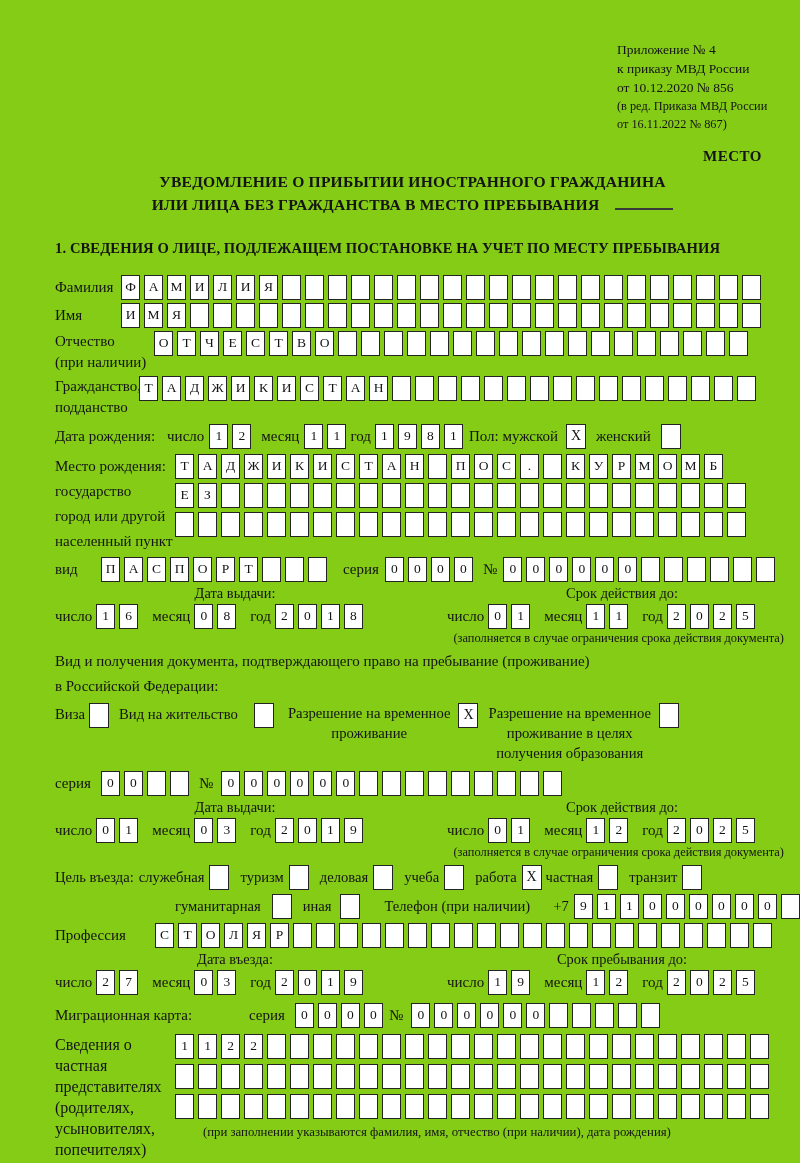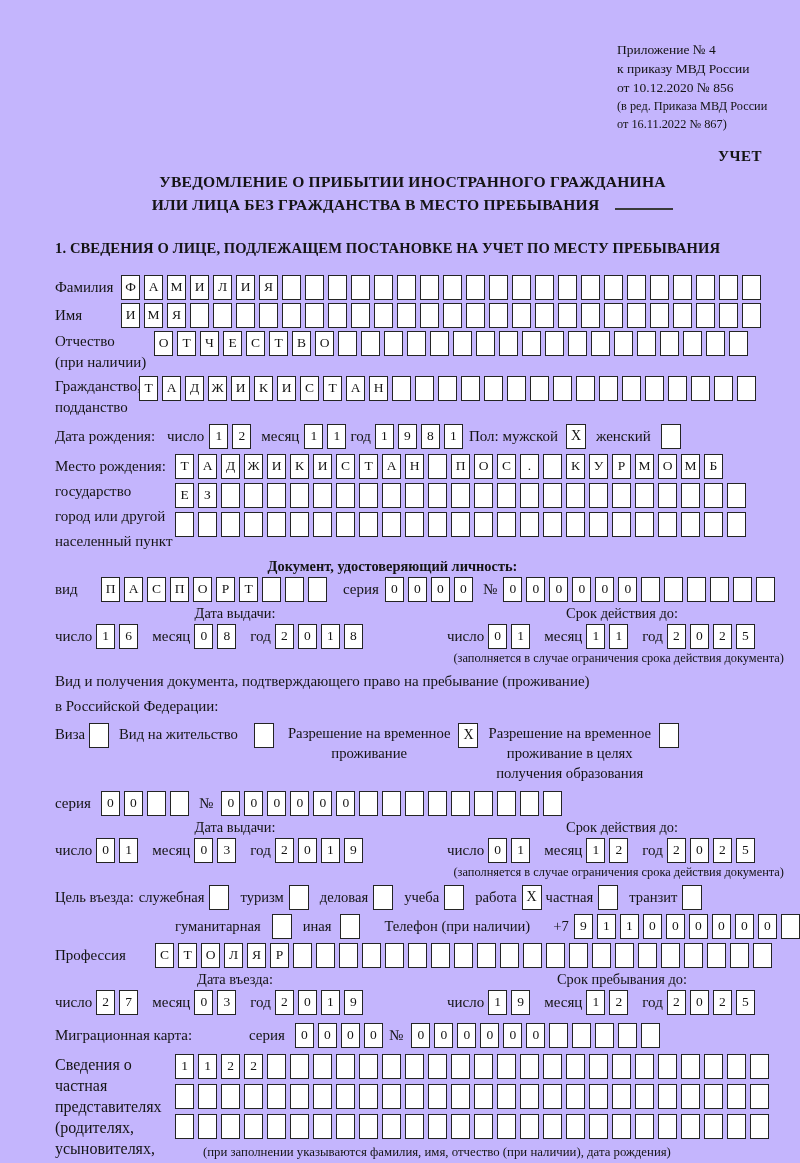--- a/index.html
+++ b/index.html
@@ -3,21 +3,21 @@
 <meta charset="utf-8">
 <style>
   html,body{margin:0;padding:0;background:#fff;}
   .page{
     position:relative;
     width:800px;height:1163px;
     box-sizing:border-box;
     padding:40px 10px 10px 55px;
     font-family:"Liberation Serif", serif;
     color:#141414;
-    background:#c4b5fd;
+    background:#84cc16;
     overflow:hidden;
   }
   
   .ref{position:absolute;left:617px;top:40px;font-size:13.5px;line-height:19px;}
   .ref .small{font-size:12.3px;line-height:18px;}
   .forma{position:absolute;top:148px;right:38px;font-weight:bold;font-size:15px;letter-spacing:.5px;}
 
   .title{text-align:center;font-weight:bold;font-size:15.6px;line-height:23px;margin:130px 20px 0 0;letter-spacing:.2px;}
   .blankline{display:inline-block;width:58px;border-bottom:2.5px solid #3a3a3a;height:13px;margin-left:16px;}
 
@@ -79,21 +79,21 @@
 
 <div class="page">
 
   <div class="ref">
     <div>Приложение № 4</div>
     <div>к приказу МВД России</div>
     <div>от 10.12.2020 № 856</div>
     <div class="small">(в ред. Приказа МВД России</div>
     <div class="small">от 16.11.2022 № 867)</div>
   </div>
-  <div class="forma">УЧЕТ</div>
+  <div class="forma">МЕСТО</div>
 
   <div class="title">
     <div>УВЕДОМЛЕНИЕ О ПРИБЫТИИ ИНОСТРАННОГО ГРАЖДАНИНА</div>
     <div><span>ИЛИ ЛИЦА БЕЗ ГРАЖДАНСТВА В МЕСТО ПРЕБЫВАНИЯ</span><span class="blankline"></span></div>
   </div>
 
   <div class="sec">1. СВЕДЕНИЯ О ЛИЦЕ, ПОДЛЕЖАЩЕМ ПОСТАНОВКЕ НА УЧЕТ ПО МЕСТУ ПРЕБЫВАНИЯ</div>
 
   <div class="rows">
 
@@ -345,21 +345,20 @@
             <span class="cell"></span>
             <span class="cell"></span>
             <span class="cell"></span>
             <span class="cell"></span>
             <span class="cell"></span>
             <span class="cell"></span>
           </div>
       </div>
     </div>
 
-    <div class="docheading">Документ, удостоверяющий личность:</div>
     <div class="row">
       <span class="lbl" style="width:46px;">вид</span>
       <span class="cells">
           <span class="cell">П</span>
           <span class="cell">А</span>
           <span class="cell">С</span>
           <span class="cell">П</span>
           <span class="cell">О</span>
           <span class="cell">Р</span>
           <span class="cell">Т</span>

